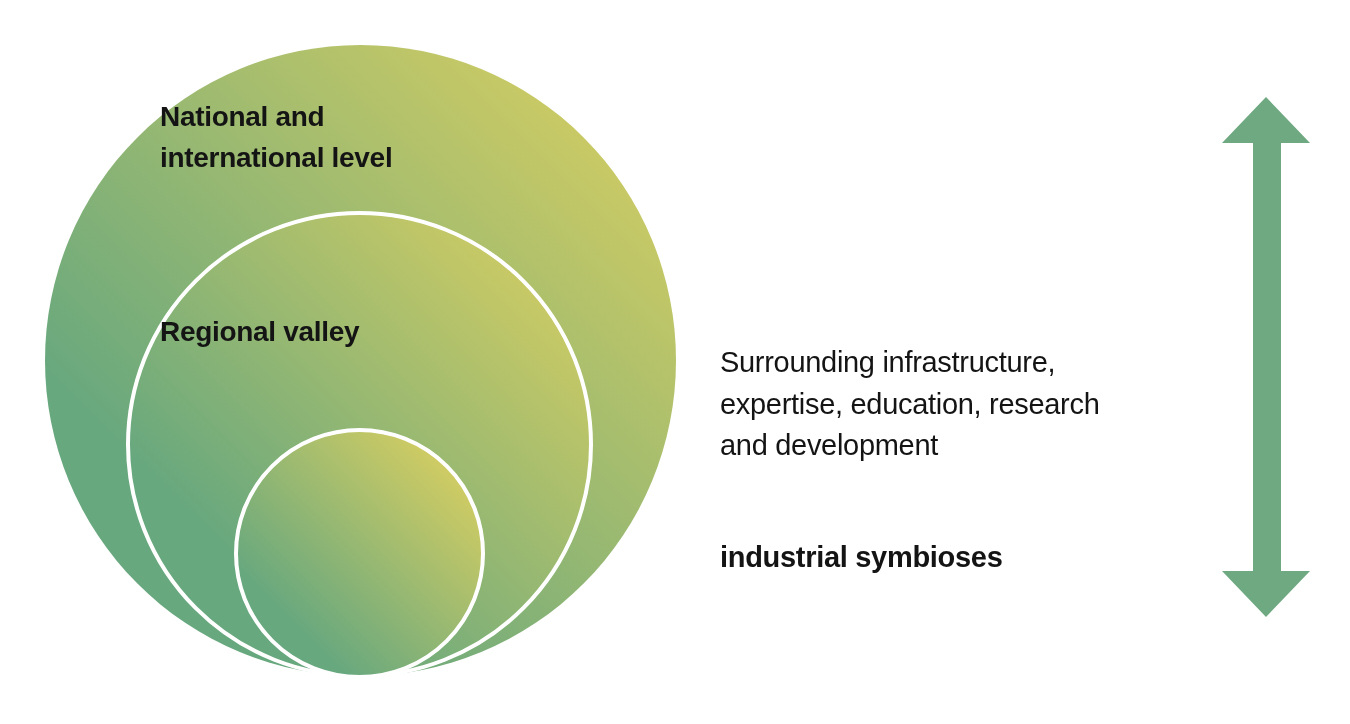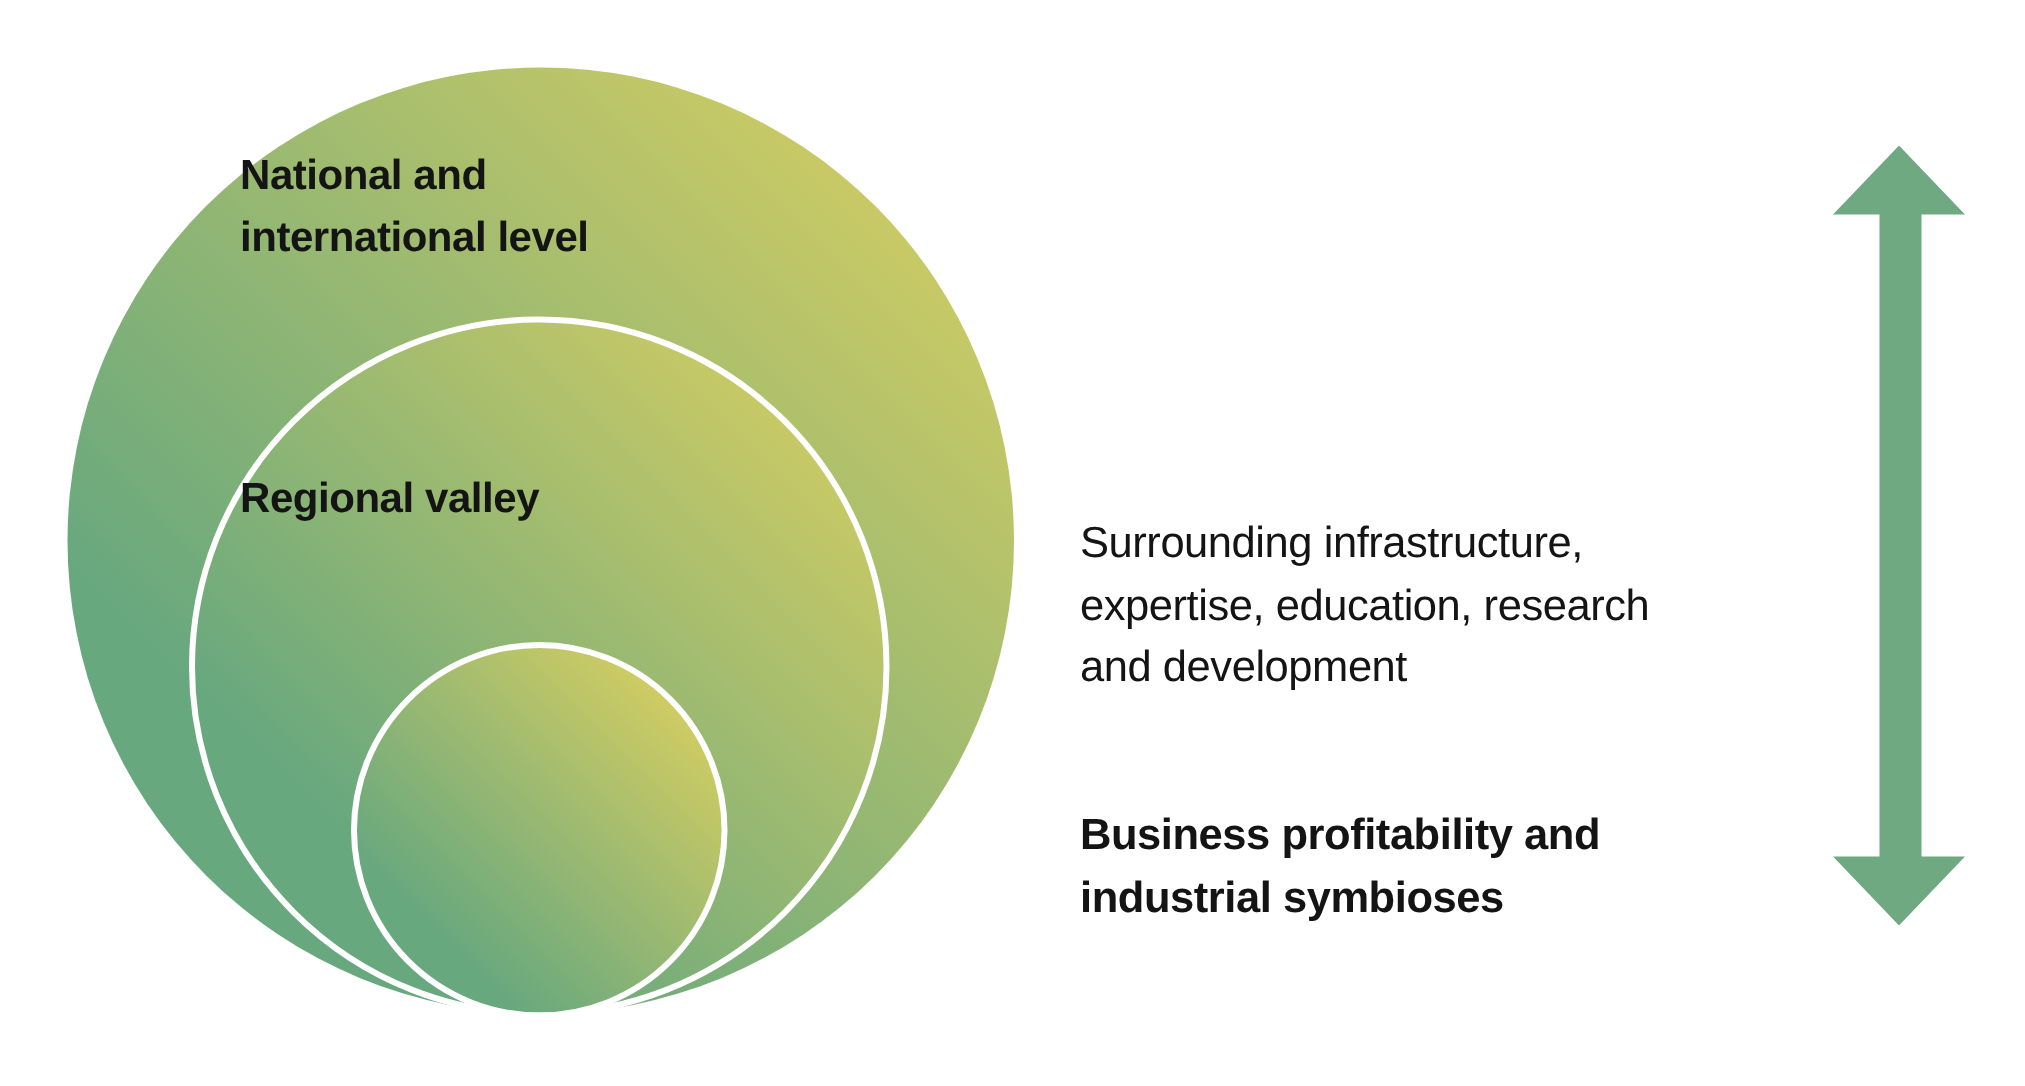--- a/index.html
+++ b/index.html
@@ -63,21 +63,20 @@
   <div class="circle-label label-regional">
     <div>Regional valley</div>
   </div>
 
   <div class="desc desc-regional">
     <div>Surrounding infrastructure,</div>
     <div>expertise, education, research</div>
     <div>and development</div>
   </div>
   <div class="desc desc-core">
-    <div>Business profitability and</div>
     <div>industrial symbioses</div>
   </div>
 
   <svg class="scale-arrow" viewBox="0 0 88 520" xmlns="http://www.w3.org/2000/svg" aria-hidden="true">
     <polygon points="44,0 88,46 59,46 59,474 88,474 44,520 0,474 31,474 31,46 0,46" fill="#6fa981"></polygon>
   </svg>
 
 </div>
 
 </body></html>

